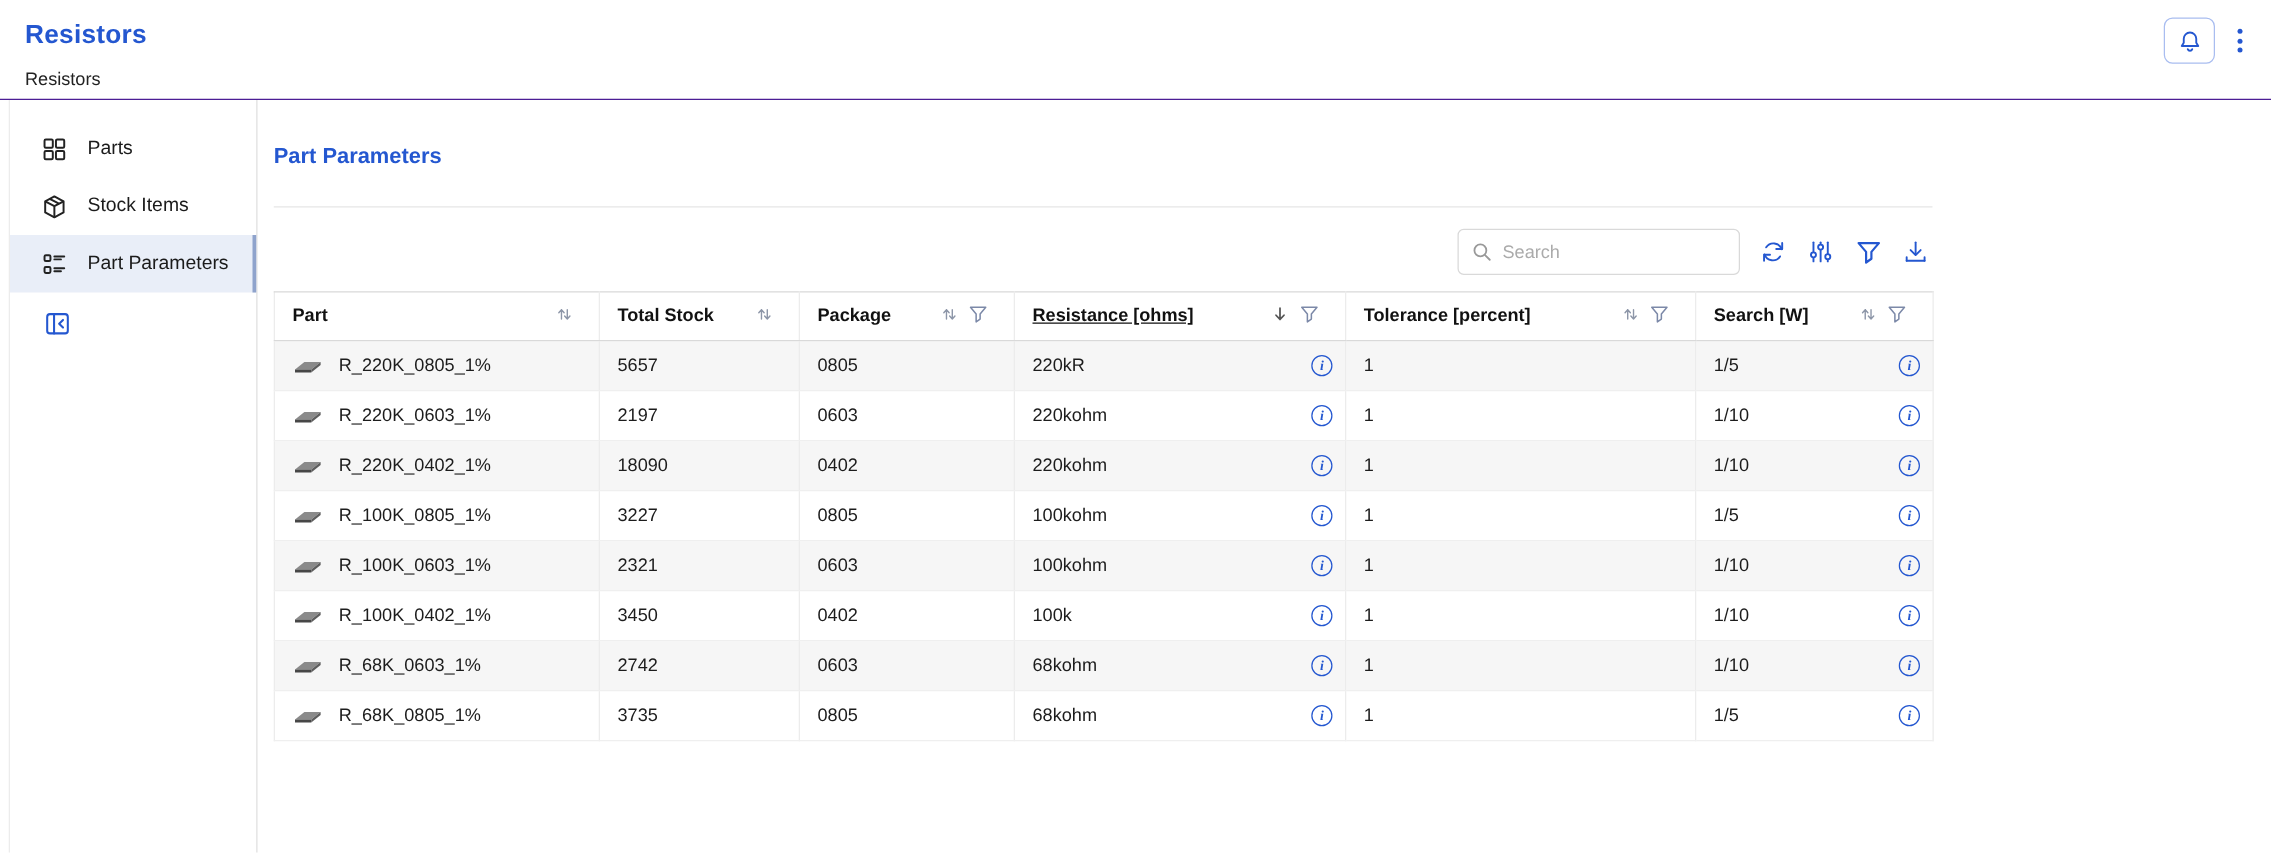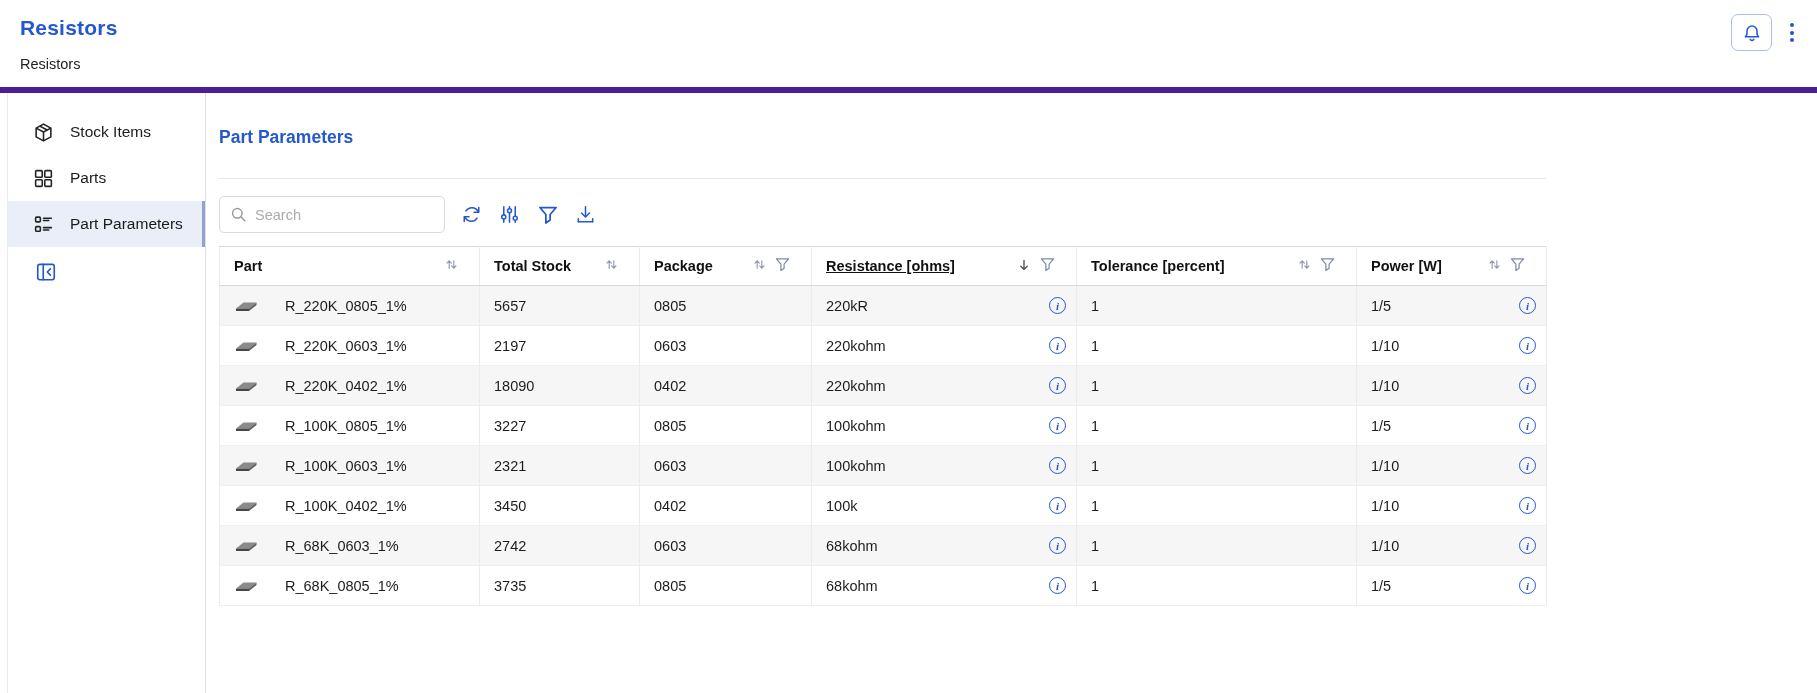--- a/index.html
+++ b/index.html
@@ -1,21 +1,21 @@
 <!DOCTYPE html>
 <html style="--accent: #2457d0;"><head>
 <meta charset="utf-8">
 <style>
   :root{ --accent:#2457d0; }
   *{box-sizing:border-box;margin:0;padding:0}
   html,body{width:1817px;height:693px;overflow:hidden;background:#fff;
     font-family:"Liberation Sans",sans-serif;color:#1c1c1c}
 
   
-  .app-header{height:93px;border-bottom:6px solid #4c1d95;padding:16px 22px 4px 20px;position:relative}
+  .app-header{height:80px;border-bottom:1px solid #4c1d95;padding:16px 22px 4px 20px;position:relative}
   .page-title{color:var(--accent);font-size:21px;font-weight:700;letter-spacing:.2px}
   .breadcrumb{font-size:14.5px;margin-top:16px;color:#222;display:inline-block;cursor:pointer}
   .header-actions{position:absolute;top:14px;right:20px;display:flex;align-items:center;gap:15px}
   .bell-btn{width:41px;height:37px;border:1px solid #a9bdf0;border-radius:7px;background:#fff;
     display:flex;align-items:center;justify-content:center;color:var(--accent);cursor:pointer}
   .kebab{display:flex;flex-direction:column;gap:3.5px;padding:4px 3px;cursor:pointer}
   .kebab i{width:4px;height:4px;border-radius:50%;background:var(--accent)}
 
   
   .page-body{display:flex;height:602px;border-left:1px solid #ececec;margin-left:7px}
@@ -25,42 +25,42 @@
   .side-item .icn{width:22px;height:22px;flex:none;display:flex;align-items:center;justify-content:center;color:#222}
   .side-item.selected{background:#e9eef8;border-right:3px solid #8fa3cc}
   .collapse-btn{margin:13px 0 0 26px;color:var(--accent);background:none;border:none;cursor:pointer;
     width:24px;height:24px;display:flex;align-items:center;justify-content:center}
 
   
   .main{flex:1;padding:34px 0 0 13px}
   .main-inner{width:1327px}
   .main-title{color:var(--accent);font-size:17.5px;font-weight:700;margin-bottom:30px}
   .main-divider{border:none;border-top:1px solid #e6e6e6}
-  .toolbar{display:flex;align-items:center;gap:15px;margin:17px 2px 13px 0}
+  .toolbar{display:flex;justify-content:flex-end;align-items:center;gap:15px;margin:17px 2px 13px 0}
   .search-box{display:flex;align-items:center;gap:8px;width:226px;height:37px;border:1px solid #d9d9d9;
     border-radius:5px;padding:0 10px;color:#9b9b9b;background:#fff}
   .search-box input{border:none;outline:none;font-size:14.5px;width:100%;color:#333;background:transparent;
     font-family:"Liberation Sans",sans-serif}
   .search-box input::placeholder{color:#ababab}
   .tool-icon{color:var(--accent);width:23px;height:23px;display:flex;align-items:center;justify-content:center;cursor:pointer}
 
   
   table{border-collapse:collapse;width:1327px;table-layout:fixed;font-size:14.5px}
   thead th{height:39px;text-align:left;font-weight:700;color:#111;background:#fff;
     border-top:1px solid #d9d9d9;border-bottom:1px solid #d9d9d9;padding:0 21px 0 14px}
   th,td{border-right:1px solid #ececec}
   th:first-child,td:first-child{border-left:1px solid #ececec}
   tbody td{height:40px;padding:0 10px 0 14px;border-bottom:1px solid #efefef;color:#1c1c1c}
   tbody tr:nth-child(odd){background:#f6f6f6}
   tbody tr:nth-child(even){background:#fff}
   .th-flex{display:flex;align-items:center;justify-content:space-between}
   .th-icons{display:flex;align-items:center;gap:9px;color:#8d96a8}
   .th-icons .sort-desc{color:#555}
   .th-icons .flt{color:#7c89a8}
-  .cell-flex{display:flex;align-items:center;gap:26px}
+  .cell-flex{display:flex;align-items:center;gap:12px}
   .cell-flex.between{justify-content:space-between;gap:6px}
   .chip{display:flex;align-items:center}
   .info-icon{width:17px;height:17px;border-radius:50%;border:1.6px solid var(--accent);color:var(--accent);
     font-size:11px;font-weight:700;display:inline-flex;align-items:center;justify-content:center;
     font-family:"Liberation Serif",serif;cursor:pointer;flex:none;font-style:italic}
 </style>
 </head>
 <body>
 
 <header class="app-header">
@@ -82,36 +82,36 @@
       </span>
   </div>
 </header>
 
 <div class="page-body">
 
   <aside class="sidebar">
     <div class="side-item">
       <span class="icn">
         <svg width="21" height="21" viewBox="0 0 20 20" fill="none" stroke="currentColor" stroke-width="1.5" stroke-linejoin="round">
-          <path d="M10 2l7 3.8v8.4L10 18l-7-3.8V5.8L10 2z"></path>
-          <path d="M3 5.8l7 3.7 7-3.7M10 9.5V18M6.5 3.9l7 3.7"></path>
-        </svg>
-      </span>
-      <span>Stock Items</span>
-    </div>
-    <div class="side-item">
-      <span class="icn">
-        <svg width="21" height="21" viewBox="0 0 20 20" fill="none" stroke="currentColor" stroke-width="1.5" stroke-linejoin="round">
           <rect x="2.5" y="2.5" width="6.3" height="6.3" rx="1"></rect>
             <rect x="11.2" y="2.5" width="6.3" height="6.3" rx="1"></rect>
           <rect x="2.5" y="11.2" width="6.3" height="6.3" rx="1"></rect>
             <rect x="11.2" y="11.2" width="6.3" height="6.3" rx="1"></rect>
         </svg>
       </span>
       <span>Parts</span>
+    </div>
+    <div class="side-item">
+      <span class="icn">
+        <svg width="21" height="21" viewBox="0 0 20 20" fill="none" stroke="currentColor" stroke-width="1.5" stroke-linejoin="round">
+          <path d="M10 2l7 3.8v8.4L10 18l-7-3.8V5.8L10 2z"></path>
+          <path d="M3 5.8l7 3.7 7-3.7M10 9.5V18M6.5 3.9l7 3.7"></path>
+        </svg>
+      </span>
+      <span>Stock Items</span>
     </div>
     <div class="side-item selected">
       <span class="icn">
         <svg width="21" height="21" viewBox="0 0 20 20" fill="none" stroke="currentColor" stroke-width="1.5" stroke-linecap="round" stroke-linejoin="round">
           <rect x="2.5" y="3" width="4.5" height="4.5" rx="1"></rect>
             <path d="M10 4h7.5M10 6.2h5"></path>
           <rect x="2.5" y="12" width="4.5" height="4.5" rx="1"></rect>
             <path d="M10 13h7.5M10 15.2h5"></path>
         </svg>
       </span>
@@ -237,21 +237,21 @@
                         <path d="M9.5 3v8M9.5 11L7.2 8.4M9.5 11l2.3-2.6"></path>
                       </svg></span>
                     <span class="flt"><svg width="15" height="15" viewBox="0 0 16 16" fill="none" stroke="currentColor" stroke-width="1.3" stroke-linejoin="round">
                         <path d="M1.5 2h13l-4.8 5.6v4.4l-3.4 2.4V7.6L1.5 2z"></path>
                       </svg></span>
                   </span>
                 </div>
               </th>
               <th style="width: 190px;">
                 <div class="th-flex">
-                  <span class="th-label">Power [W]</span>
+                  <span class="th-label">Search [W]</span>
                   <span class="th-icons">
                     <span class="sort"><svg width="13" height="13" viewBox="0 0 14 14" fill="none" stroke="currentColor" stroke-width="1.2" stroke-linecap="round" stroke-linejoin="round">
                         <path d="M4.5 11V3M4.5 3L2.2 5.6M4.5 3l2.3 2.6"></path>
                         <path d="M9.5 3v8M9.5 11L7.2 8.4M9.5 11l2.3-2.6"></path>
                       </svg></span>
                     <span class="flt"><svg width="15" height="15" viewBox="0 0 16 16" fill="none" stroke="currentColor" stroke-width="1.3" stroke-linejoin="round">
                         <path d="M1.5 2h13l-4.8 5.6v4.4l-3.4 2.4V7.6L1.5 2z"></path>
                       </svg></span>
                   </span>
                 </div>

